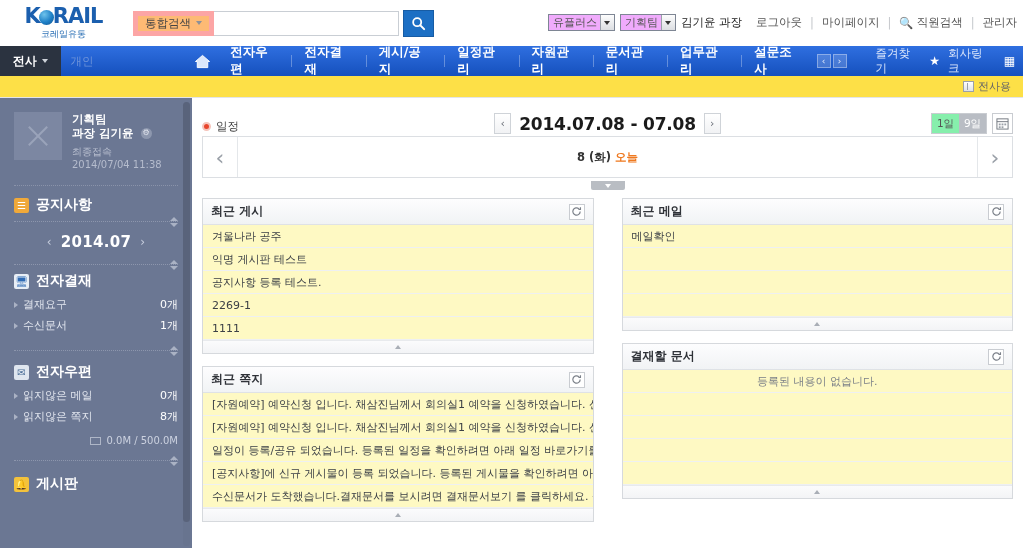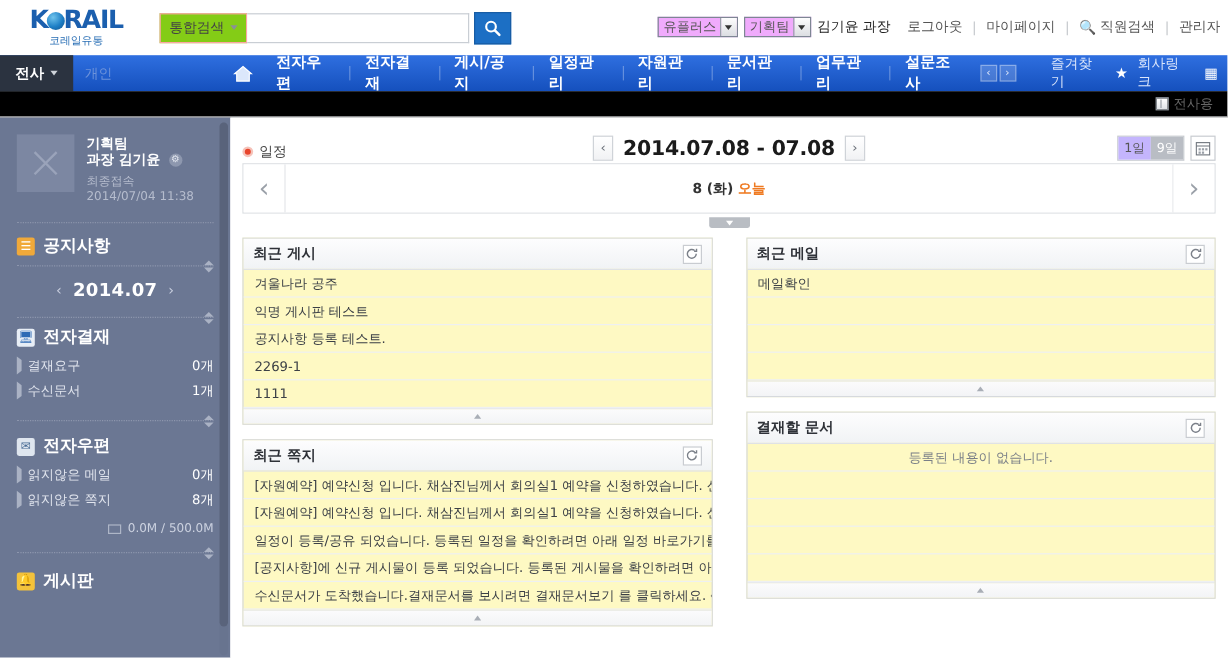--- a/index.html
+++ b/index.html
@@ -43,22 +43,22 @@
   .logo-sub {
     font-size: 9px; color: #2a6fb5; letter-spacing: 0px;
     margin-top: 2px;
   }
   .search-box {
     display: flex; align-items: center;
     margin-left: 12px;
   }
   .search-select {
     height: 25px;
-    border: 1px solid #fca5a5;
-    background: #84cc16;
+    border: 5px solid #fca5a5;
+    background: #fdba74;
     display: flex; align-items: center;
     padding: 0 7px;
     font-size: 11.5px;
     color: #444;
     cursor: pointer;
   }
   .search-select .caret {
     margin-left: 5px;
     border-left: 3.5px solid transparent;
     border-right: 3.5px solid transparent;
@@ -194,21 +194,21 @@
     color: #dbe6fb; font-size: 11.5px;
     margin-right: 10px; cursor: pointer;
   }
   .nav-star { color: #fff; font-size: 12px; margin-right: 8px; cursor: pointer; }
   .nav-corplink { color: #dbe6fb; font-size: 11.5px; margin-right: 12px; cursor: pointer; }
   .nav-grid { color: #fff; font-size: 12px; cursor: pointer; }
 
   
   .substrip {
     height: 22px;
-    background: #000000;
+    background: #fde047;
     border-bottom: 1px solid #e3e5e8;
     display: flex; align-items: center;
     justify-content: flex-end;
     padding-right: 12px;
     position: relative;
   }
   .substrip-item {
     display: flex; align-items: center;
     font-size: 11px; color: #666;
     cursor: pointer;
@@ -332,21 +332,21 @@
   .sb-spin i.down { border-top: 4px solid #aab2c4; }
   .sb-month {
     display: flex; align-items: center; justify-content: center;
     color: #fff; font-size: 15px; font-weight: bold;
     padding: 4px 0 6px 0;
     letter-spacing: .3px;
   }
   .sb-month .mv { margin: 0 9px; }
   .sb-month .ar { color: #c8cede; font-size: 12px; cursor: pointer; font-weight: normal; }
   .sb-row {
-    display: flex; 
+    display: flex; align-items: center;
     font-size: 11px; color: #e1e5ee;
     padding: 3px 0;
     cursor: pointer;
   }
   .sb-row .bullet {
     border-left: 4px solid #aab2c4;
     border-top: 3px solid transparent;
     border-bottom: 3px solid transparent;
     margin-right: 5px;
   }
@@ -427,21 +427,21 @@
     display: flex; align-items: center;
   }
   .vt-group {
     display: flex;
     border: 1px solid #c9ccd1;
   }
   .vt-btn {
     width: 27px; height: 19px;
     display: flex; align-items: center; justify-content: center;
     font-size: 10.5px;
-    background: #c4b5fd;
+    background: #86efac;
     color: #555;
     cursor: pointer;
   }
   .vt-btn.active { background: #b9bdc4; color: #fff; }
   .vt-cal {
     width: 21px; height: 21px;
     margin-left: 5px;
     border: 1px solid #c9ccd1;
     background: #fff;
     display: flex; align-items: center; justify-content: center;

